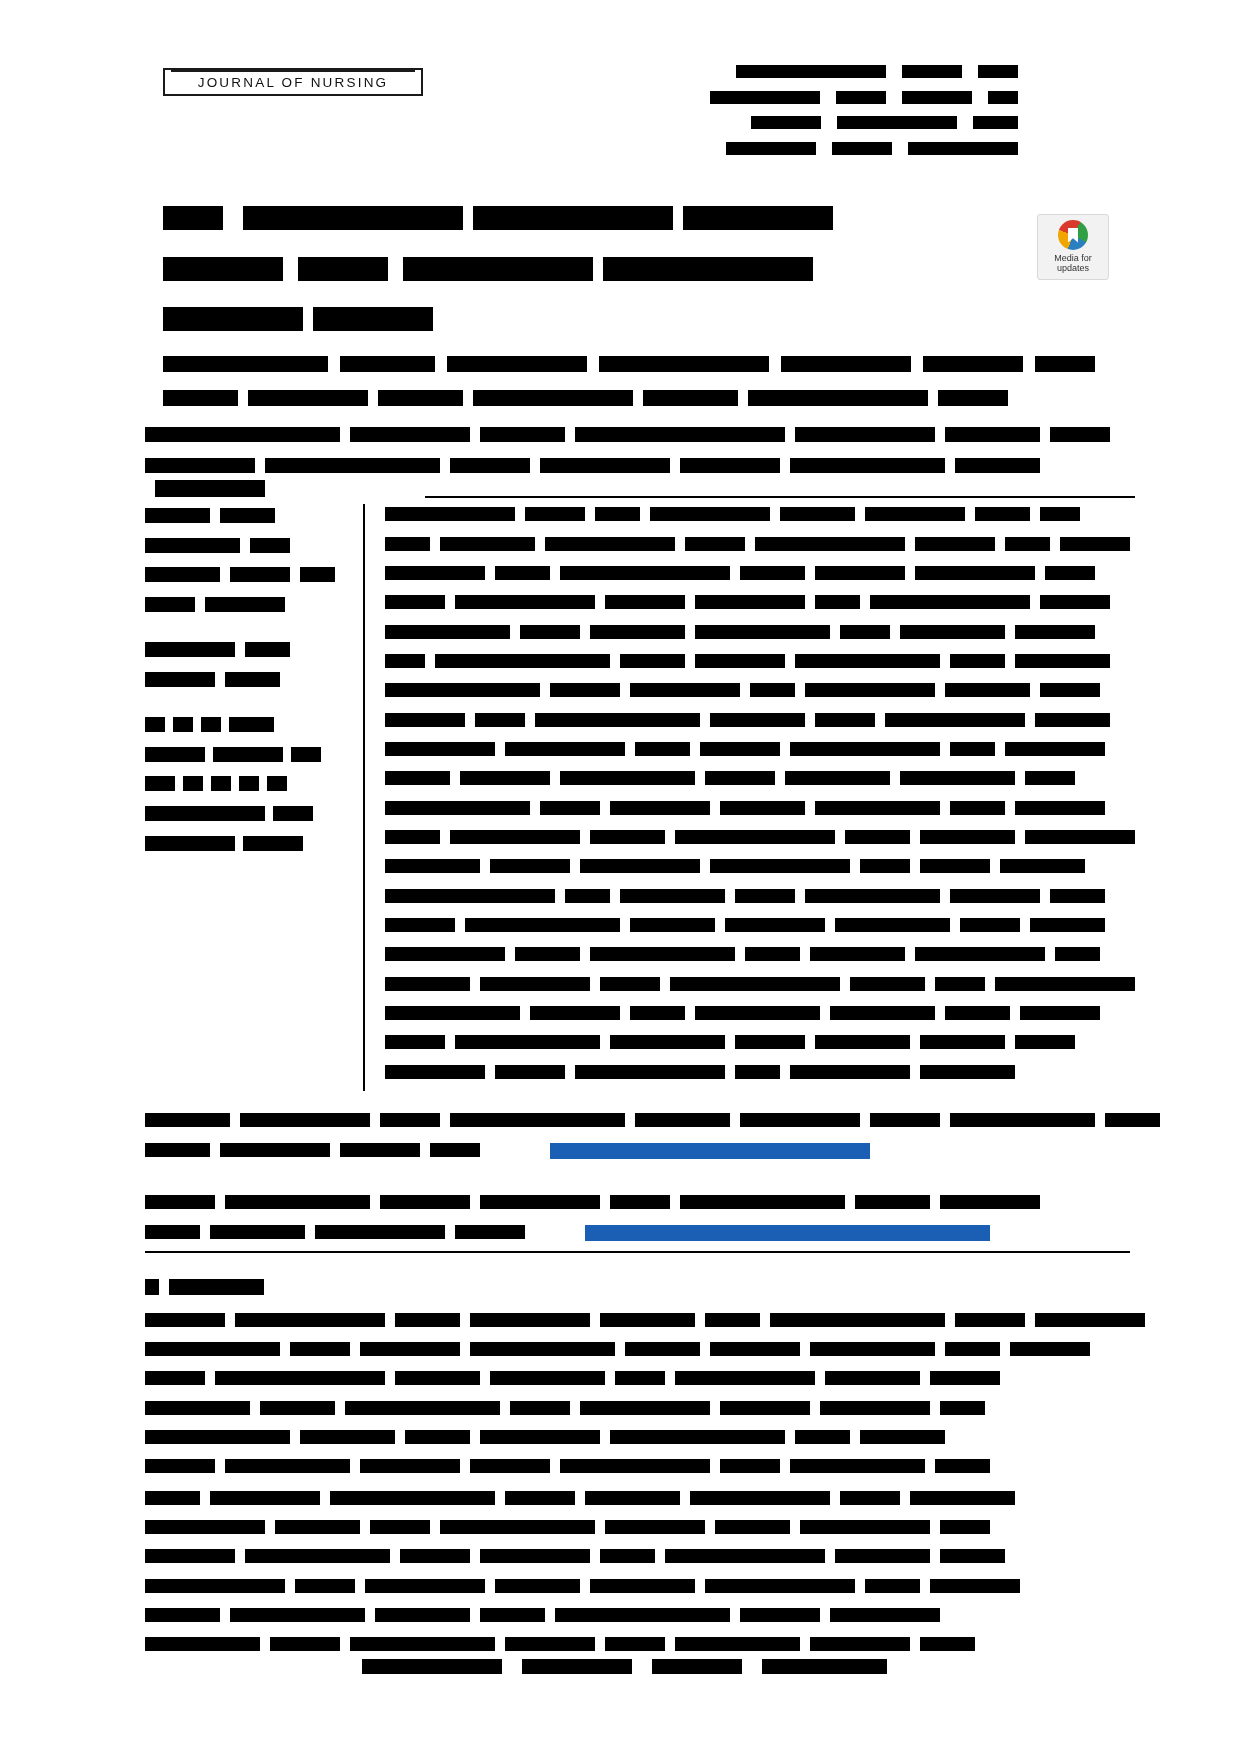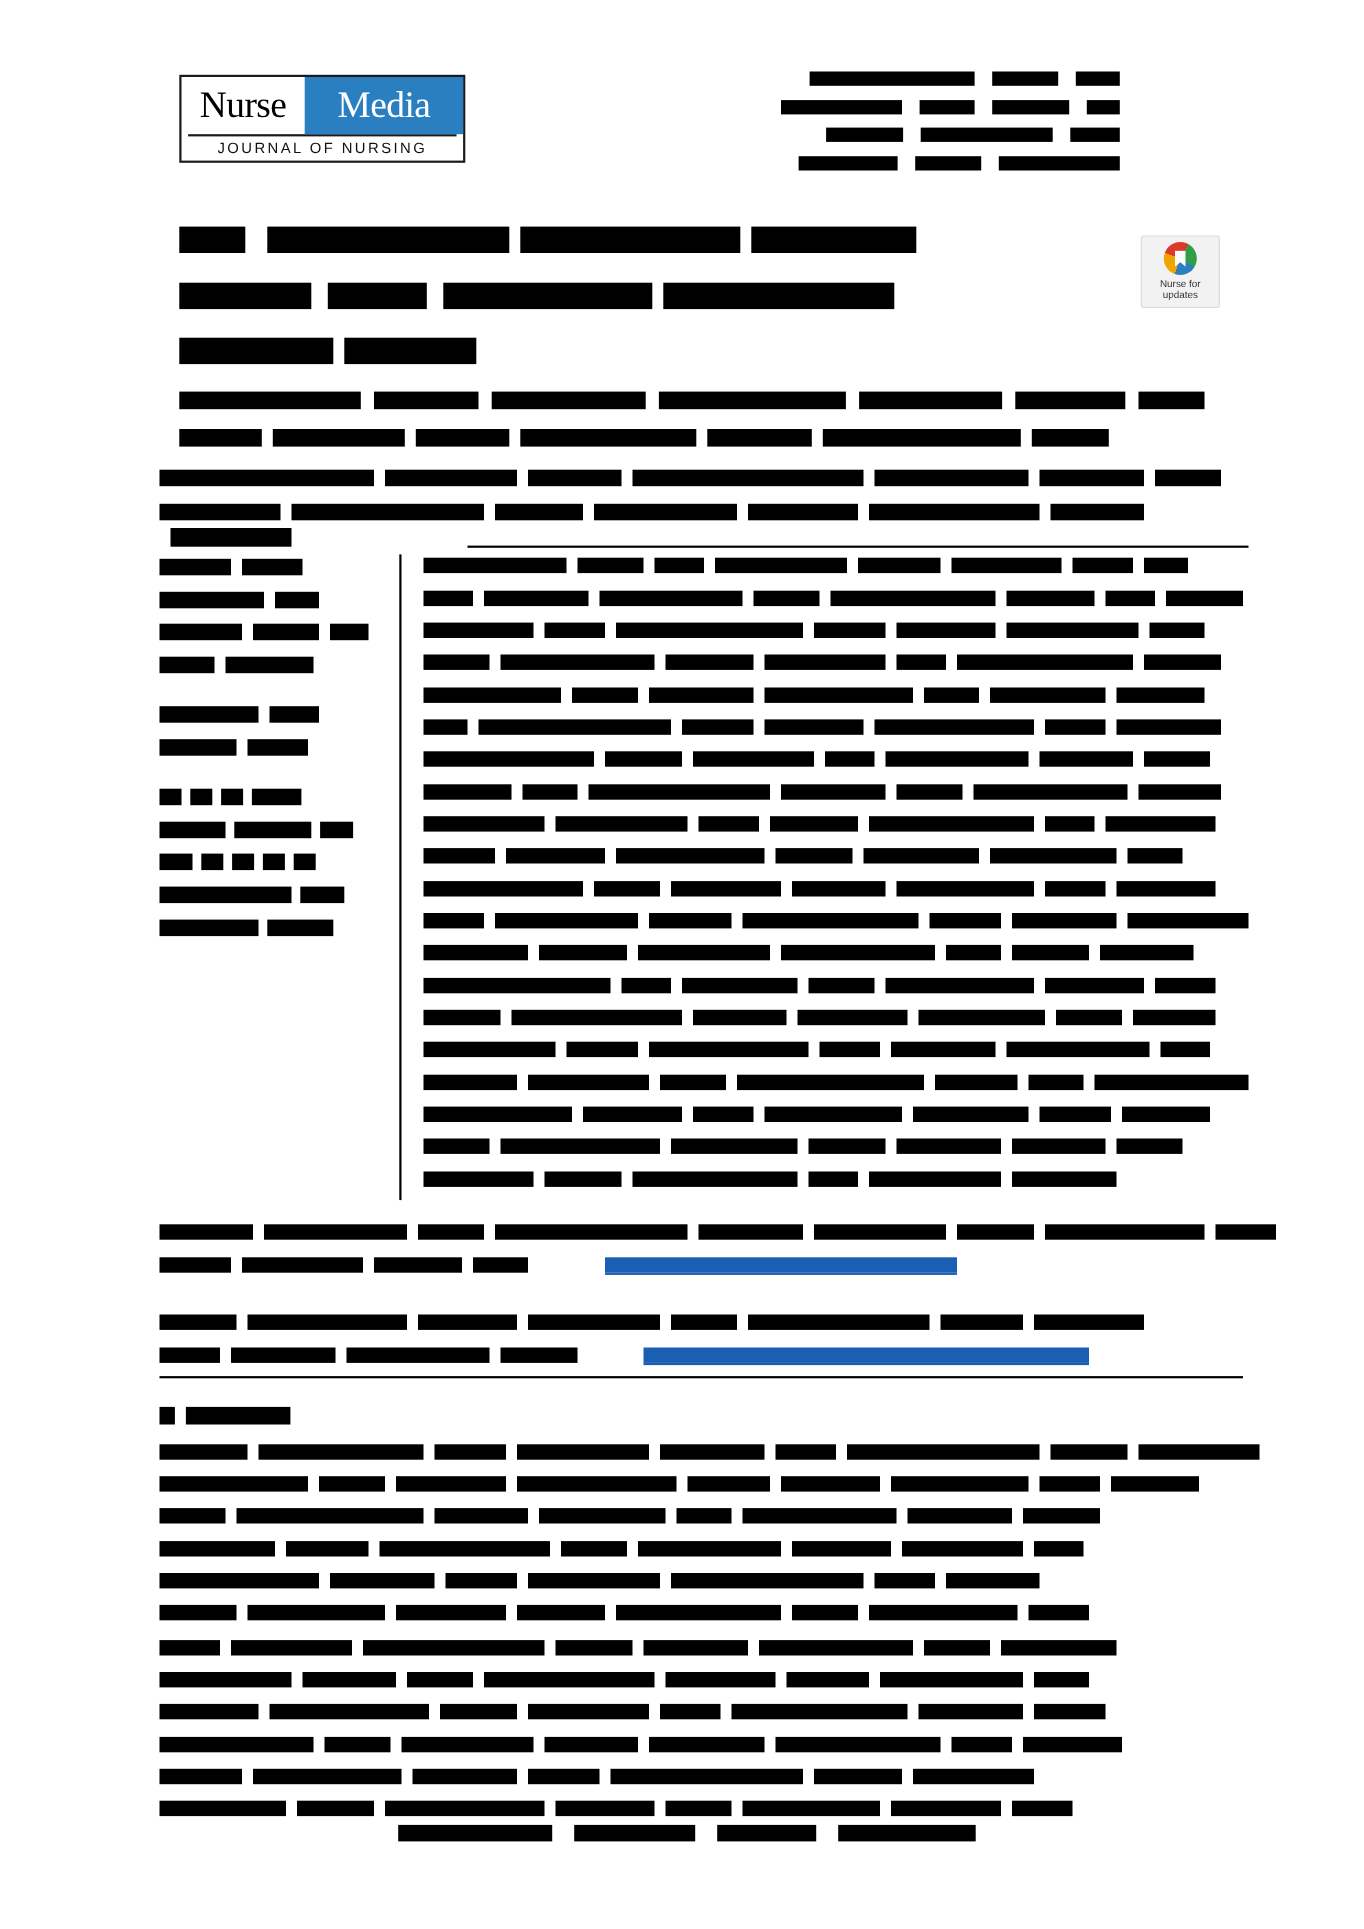--- a/index.html
+++ b/index.html
@@ -253,39 +253,35 @@
     top: 1655px;
     width: 1240px;
     text-align: center;
   }
   .footer .line .bar { margin-right: 0; margin-left: 8px; }
 </style>
 </head>
 <body>
 
 <div class="masthead">
-  <div class="masthead-top">
-    <div class="masthead-nurse">Nurse</div>
-    <div class="masthead-media">Media</div>
-  </div>
   <div class="masthead-rule"></div>
   <div class="masthead-sub">JOURNAL OF NURSING</div>
 </div>
 
 <div class="header-right" id="header-right">
     <div class="line" style="margin-bottom: 10px;"><span class="bar" style="width: 150px; height: 13px; margin-right: 0px;"></span><span style="display: inline-block; width: 9px; height: 13px;"></span><span class="bar" style="width: 60px; height: 13px; margin-right: 0px;"></span><span style="display: inline-block; width: 9px; height: 13px;"></span><span class="bar" style="width: 40px; height: 13px; margin-right: 0px;"></span></div>
     <div class="line" style="margin-bottom: 10px;"><span class="bar" style="width: 110px; height: 13px; margin-right: 0px;"></span><span style="display: inline-block; width: 9px; height: 13px;"></span><span class="bar" style="width: 50px; height: 13px; margin-right: 0px;"></span><span style="display: inline-block; width: 9px; height: 13px;"></span><span class="bar" style="width: 70px; height: 13px; margin-right: 0px;"></span><span style="display: inline-block; width: 9px; height: 13px;"></span><span class="bar" style="width: 30px; height: 13px; margin-right: 0px;"></span></div>
     <div class="line" style="margin-bottom: 10px;"><span class="bar" style="width: 70px; height: 13px; margin-right: 0px;"></span><span style="display: inline-block; width: 9px; height: 13px;"></span><span class="bar" style="width: 120px; height: 13px; margin-right: 0px;"></span><span style="display: inline-block; width: 9px; height: 13px;"></span><span class="bar" style="width: 45px; height: 13px; margin-right: 0px;"></span></div>
     <div class="line" style="margin-bottom: 10px;"><span class="bar" style="width: 90px; height: 13px; margin-right: 0px;"></span><span style="display: inline-block; width: 9px; height: 13px;"></span><span class="bar" style="width: 60px; height: 13px; margin-right: 0px;"></span><span style="display: inline-block; width: 9px; height: 13px;"></span><span class="bar" style="width: 110px; height: 13px; margin-right: 0px;"></span></div>
   </div>
 
 <div class="crossmark">
   <div class="cm-circle"></div>
   <div class="cm-text">
-    <span>Nurse for</span><br>
+    <span>Media for</span><br>
     <span>updates</span>
   </div>
 </div>
 
 <div class="title-block" id="title-block">
     <div class="line" style="margin-bottom: 18px;"><span class="bar" style="width: 60px; height: 24px; margin-right: 0px;"></span><span style="display: inline-block; width: 20px; height: 24px;"></span><span class="bar" style="width: 220px; height: 24px; margin-right: 0px;"></span><span style="display: inline-block; width: 10px; height: 24px;"></span><span class="bar" style="width: 200px; height: 24px; margin-right: 0px;"></span><span style="display: inline-block; width: 10px; height: 24px;"></span><span class="bar" style="width: 150px; height: 24px; margin-right: 0px;"></span></div>
     <div class="line" style="margin-bottom: 18px;"><span class="bar" style="width: 120px; height: 24px; margin-right: 0px;"></span><span style="display: inline-block; width: 15px; height: 24px;"></span><span class="bar" style="width: 90px; height: 24px; margin-right: 0px;"></span><span style="display: inline-block; width: 15px; height: 24px;"></span><span class="bar" style="width: 190px; height: 24px; margin-right: 0px;"></span><span style="display: inline-block; width: 10px; height: 24px;"></span><span class="bar" style="width: 210px; height: 24px; margin-right: 0px;"></span></div>
     <div class="line" style="margin-bottom: 18px;"><span class="bar" style="width: 140px; height: 24px; margin-right: 0px;"></span><span style="display: inline-block; width: 10px; height: 24px;"></span><span class="bar" style="width: 120px; height: 24px; margin-right: 0px;"></span></div>
   </div>
 

